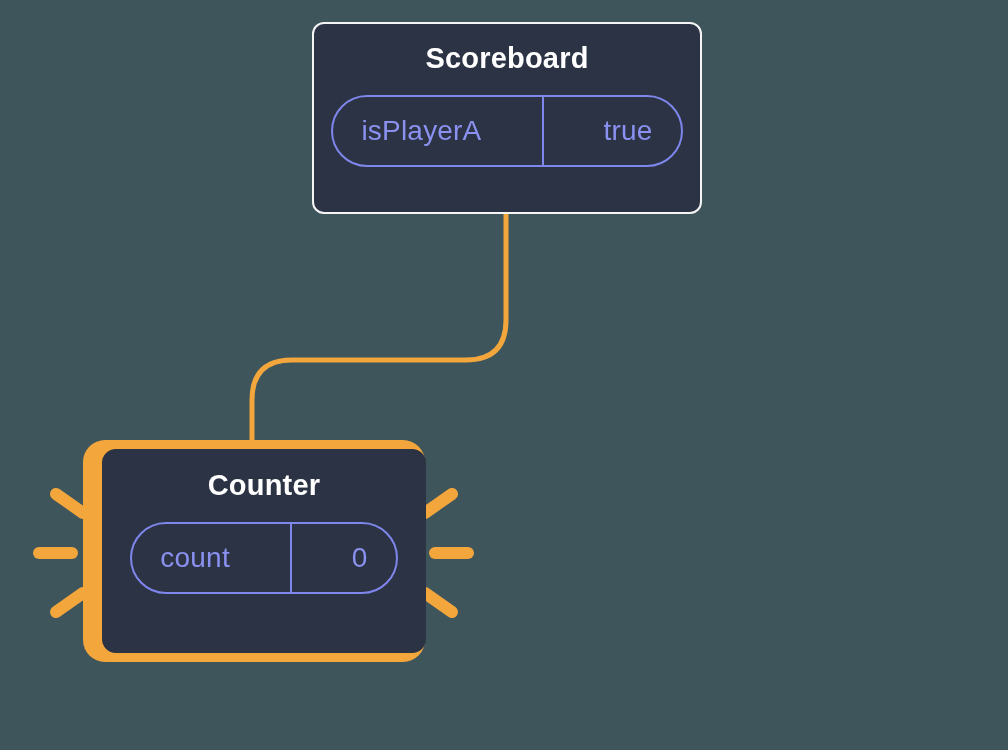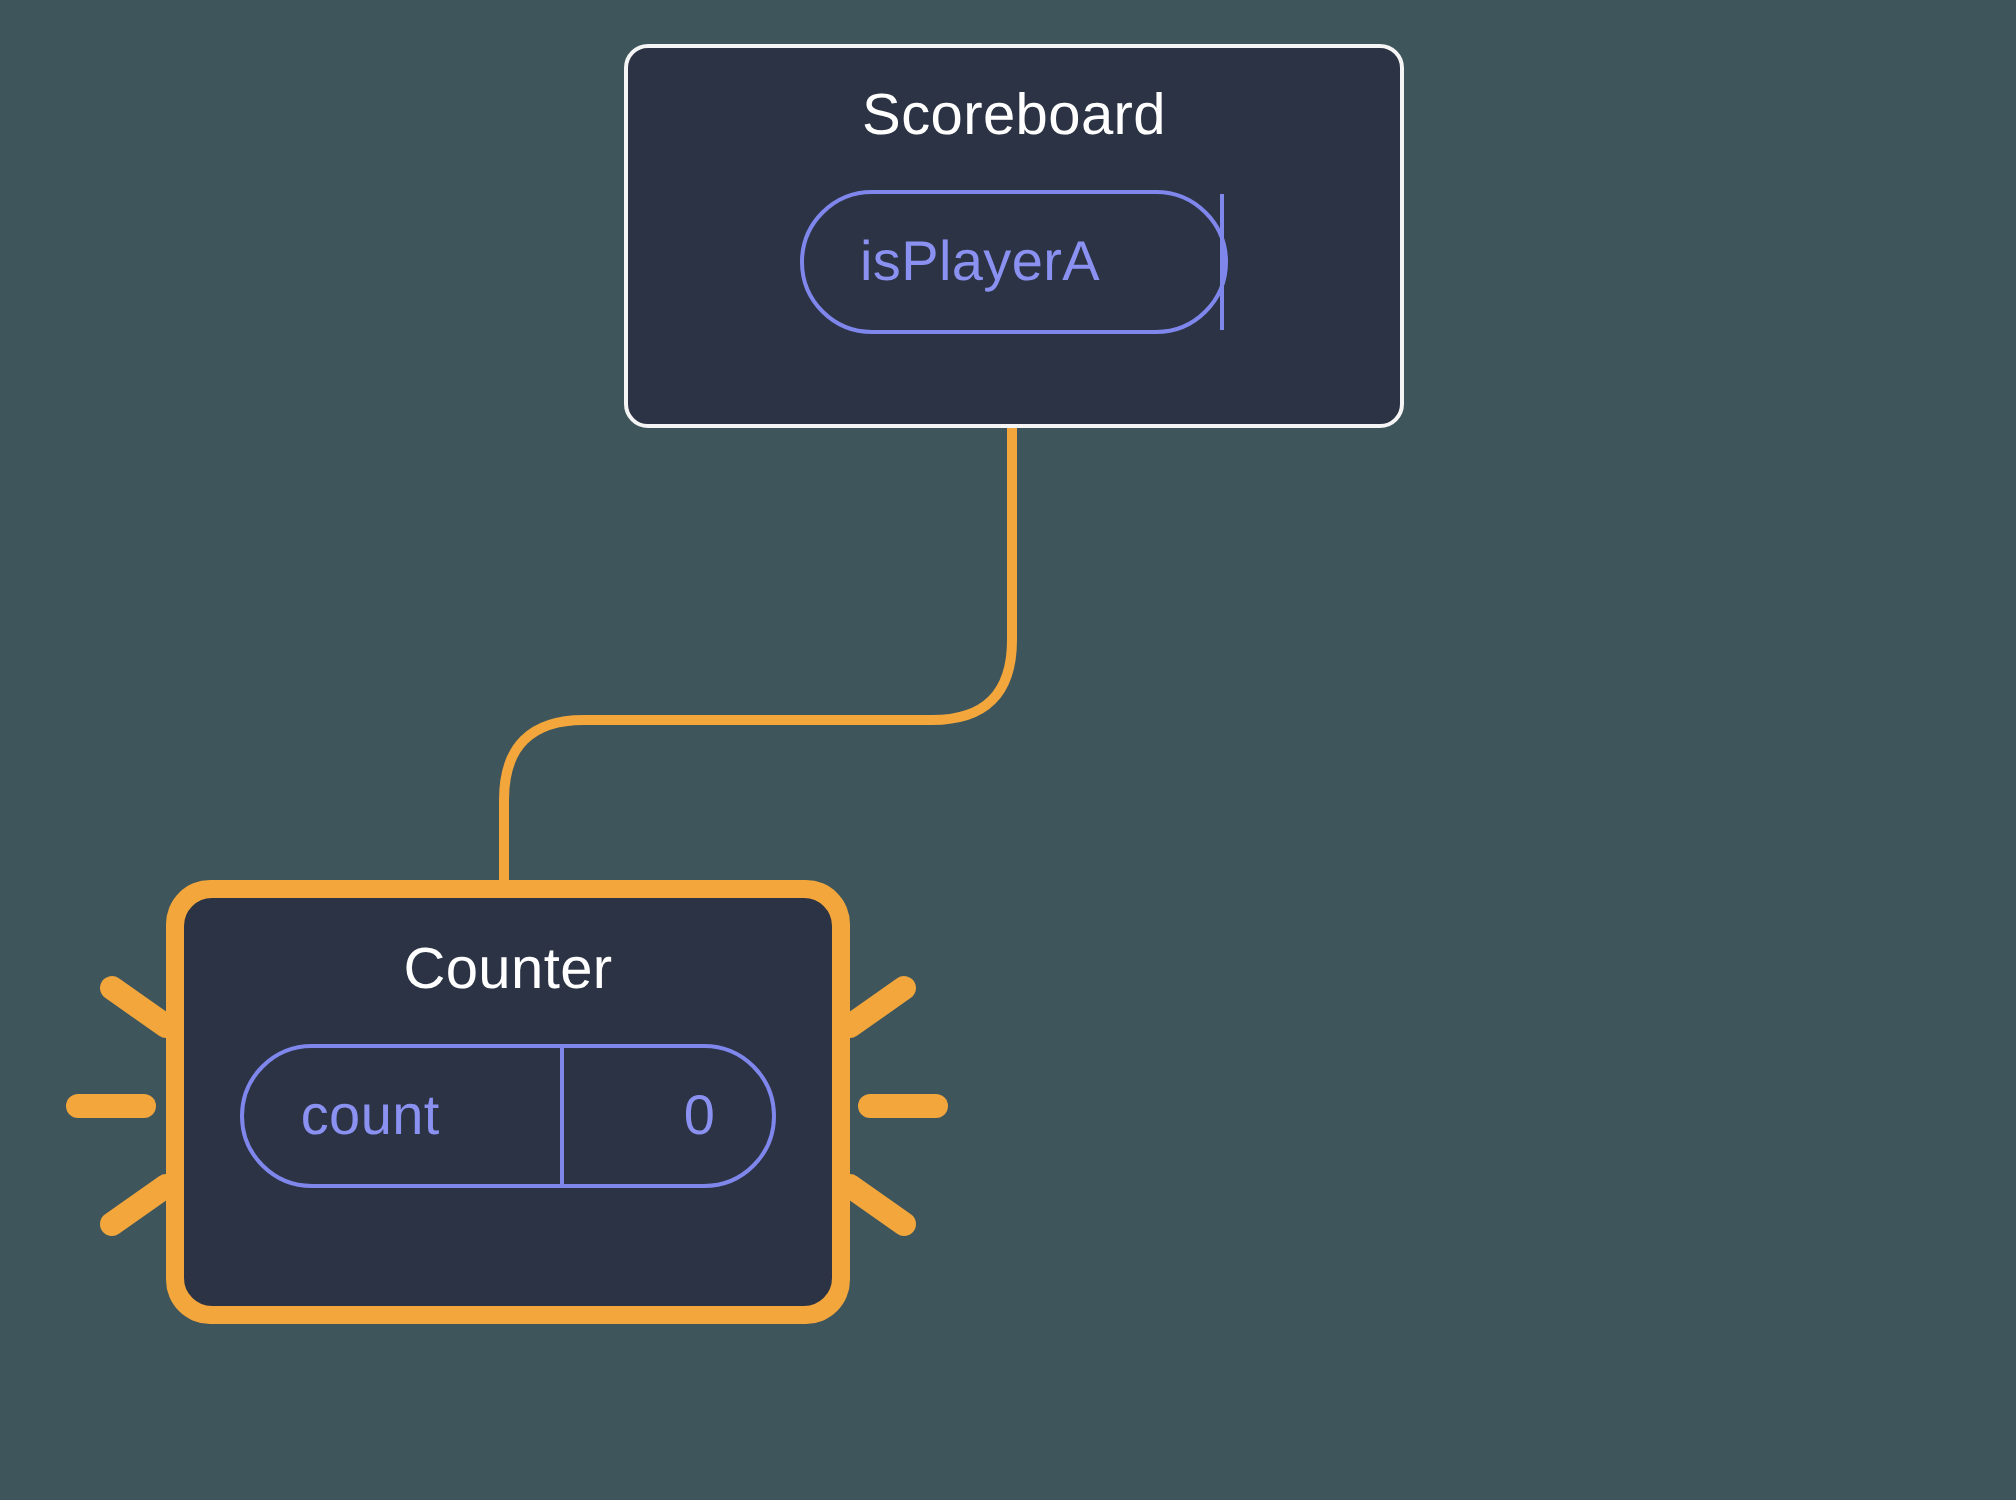--- a/index.html
+++ b/index.html
@@ -47,25 +47,26 @@
     position: relative;
     width: 100%;
     height: 100%;
     background: #2b3344;
     border: 2px solid #2b3344;
     border-radius: 14px;
     display: flex;
     flex-direction: column;
     align-items: center;
     padding: 18px 26px 26px 26px;
+    margin-left: 10px;
   }
   .node-title {
     font-size: 29px;
     color: #ffffff;
-    font-weight: 400;
+    font-weight: 700;
     margin-bottom: 20px;
     letter-spacing: 0.2px;
   }
   .pill {
     display: flex;
     align-items: stretch;
     border: 2px solid #7f86ec;
     border-radius: 999px;
     height: 72px;
     gap: 32px;
@@ -119,20 +120,21 @@
       <line x1="452" y1="494" x2="425" y2="513"></line>
       <line x1="452" y1="612" x2="425" y2="593"></line>
     </g>
   </svg>
 
   <div class="node node-scoreboard">
     <div class="node-title">Scoreboard</div>
     <div class="pill">
       <div class="pill-left">isPlayerA</div>
       <div class="pill-divider"></div>
+      <div class="pill-right">true</div>
     </div>
   </div>
 
   <div class="node-counter-wrap">
     <div class="node-counter">
       <div class="node-title">Counter</div>
       <div class="pill">
         <div class="pill-left">count</div>
         <div class="pill-divider"></div>
         <div class="pill-right">0</div>

